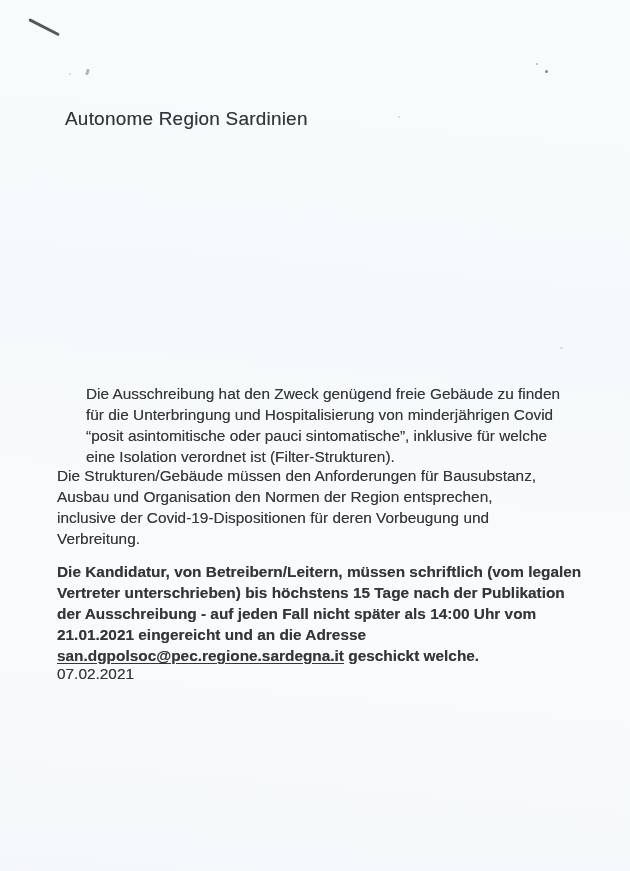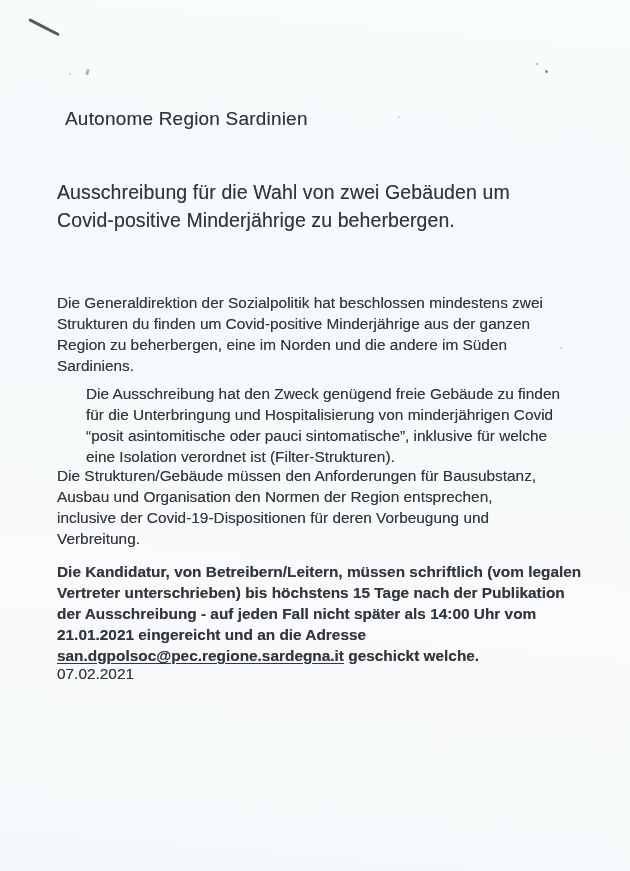--- a/index.html
+++ b/index.html
@@ -87,27 +87,21 @@
   <div class="pen-stroke"></div>
   <div class="speck sp1"></div>
   <div class="speck sp2"></div>
   <div class="speck sp3"></div>
   <div class="speck sp4"></div>
   <div class="speck sp5"></div>
   <div class="speck sp6"></div>
 
   <h1 class="txt doc-title">Autonome Region Sardinien</h1>
 
-  <h2 class="txt doc-heading">Ausschreibung für die Wahl von zwei Gebäuden um
-Covid-positive Minderjährige zu beherbergen.</h2>
 
-  <p class="txt para p1">Die Generaldirektion der Sozialpolitik hat beschlossen mindestens zwei
-Strukturen du finden um Covid-positive Minderjährige aus der ganzen
-Region zu beherbergen, eine im Norden und die andere im Süden
-Sardiniens.</p>
 
   <p class="txt para p2">Die Ausschreibung hat den Zweck genügend freie Gebäude zu finden
 für die Unterbringung und Hospitalisierung von minderjährigen Covid
 “posit asintomitische oder pauci sintomatische”, inklusive für welche
 eine Isolation verordnet ist (Filter-Strukturen).</p>
 
   <p class="txt para p3">Die Strukturen/Gebäude müssen den Anforderungen für Bausubstanz,
 Ausbau und Organisation den Normen der Region entsprechen,
 inclusive der Covid-19-Dispositionen für deren Vorbeugung und
 Verbreitung.</p>

